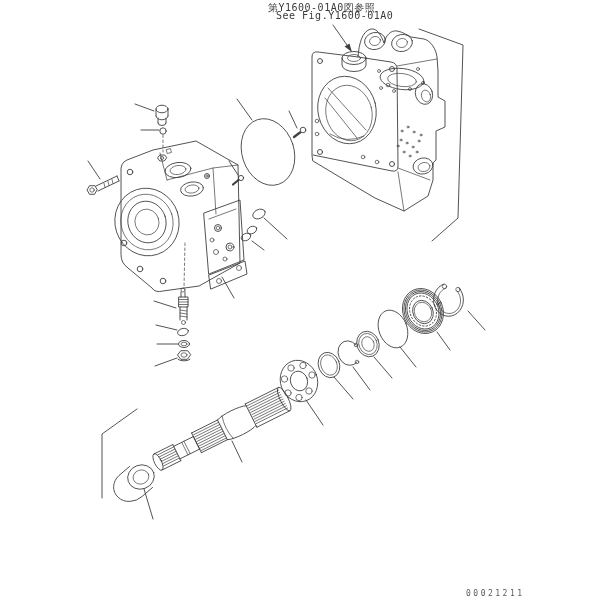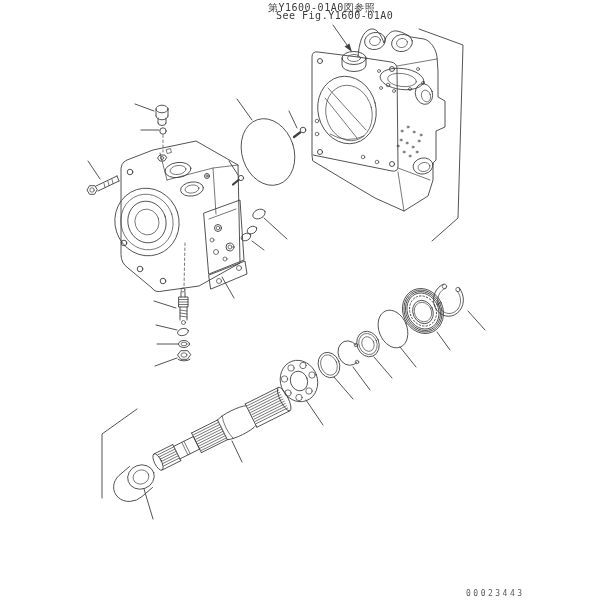--- a/index.html
+++ b/index.html
@@ -319,14 +319,14 @@
       <path class="ln thin" d="M446,288 A11.5,13 0 1 0 457,291"></path>
       <circle class="ln thin" cx="444.5" cy="286.5" r="2.2"></circle>
       <circle class="ln thin" cx="458" cy="289.5" r="2.2"></circle>
       <path class="ln" d="M468,311 L485,330"></path>
     </g>
 
   </svg>
 
   <div class="lbl lbl-jp">第Y1600-01A0図参照</div>
   <div class="lbl lbl-en">See Fig.Y1600-01A0</div>
-  <div class="lbl lbl-num">00023443</div>
+  <div class="lbl lbl-num">00021211</div>
 </div>
 
 </body></html>

